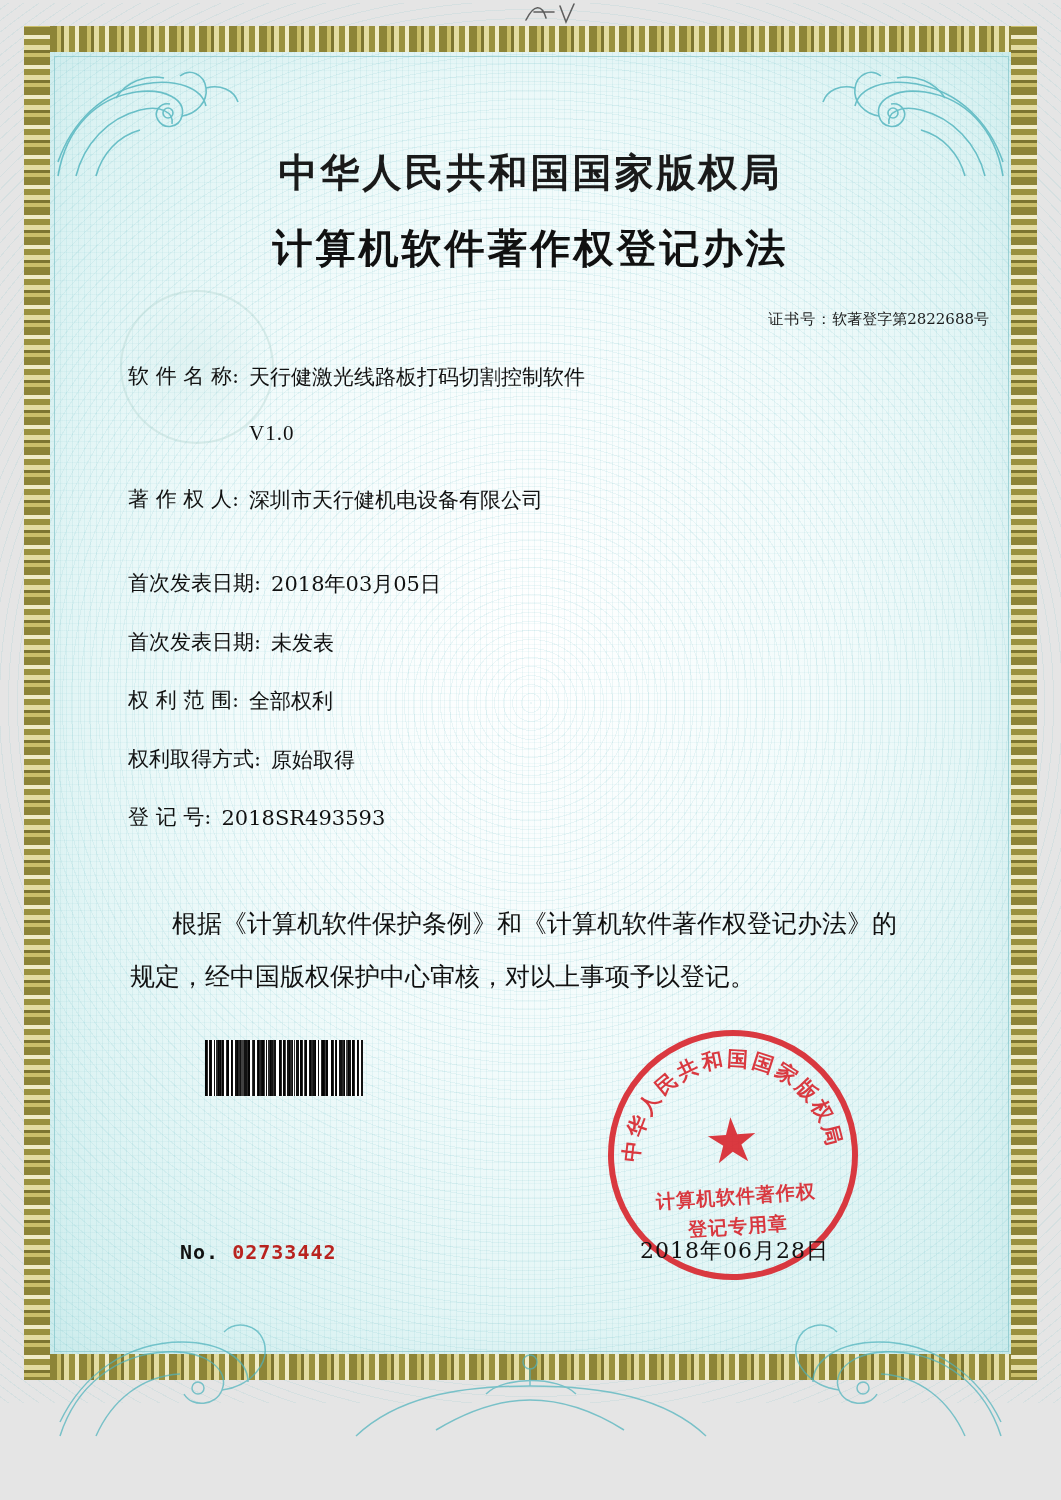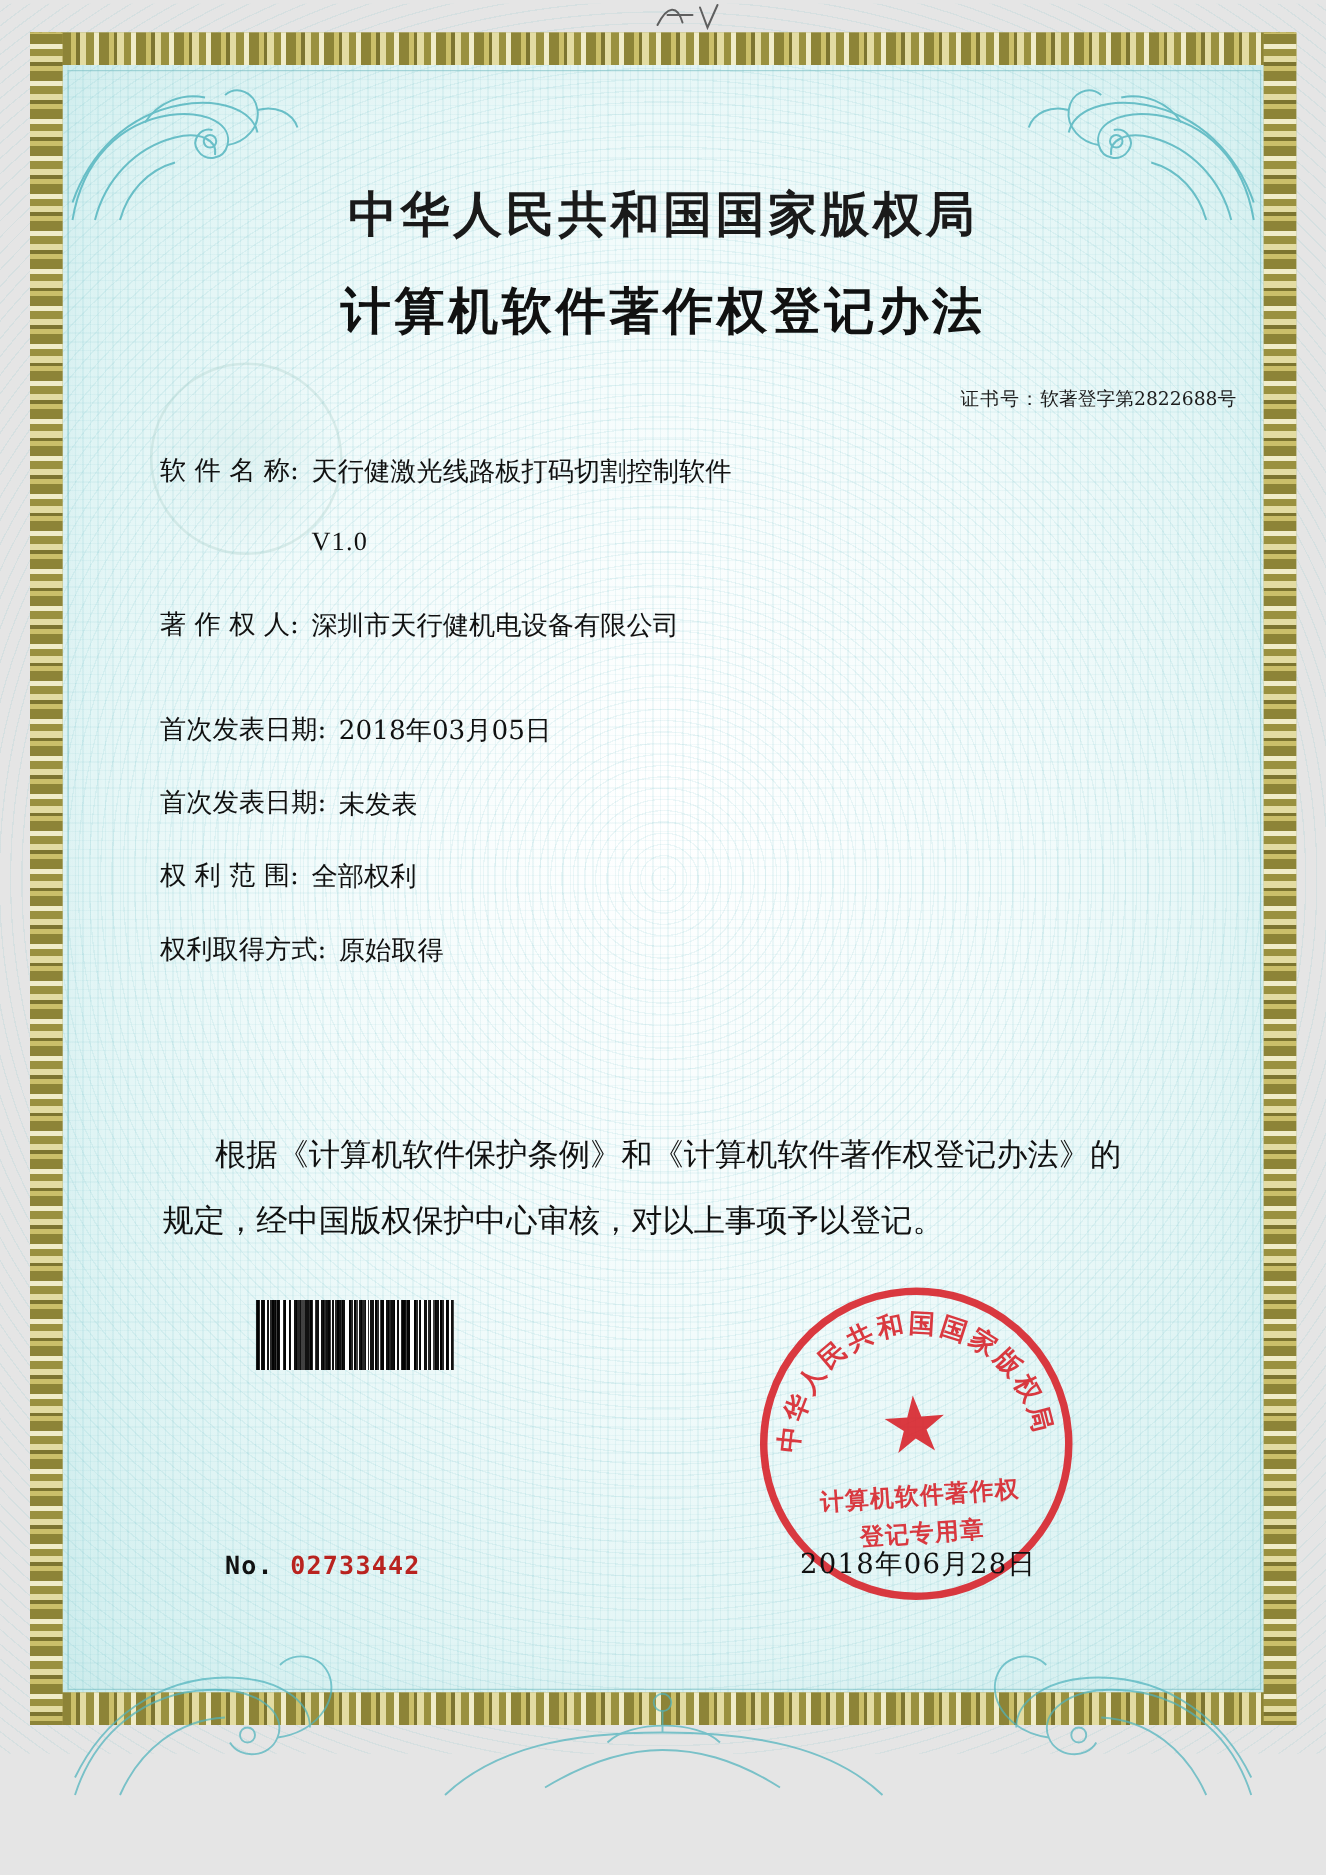--- a/index.html
+++ b/index.html
@@ -440,20 +440,24 @@
     <div class="row tight">
       <div class="label">权 利 范 围:</div>
       <div class="value">全部权利</div>
     </div>
 
     <div class="row tight">
       <div class="label">权利取得方式:</div>
       <div class="value">原始取得</div>
     </div>
 
+    <div class="row tight">
+      <div class="label">登    记    号:</div>
+      <div class="value">2018SR493593</div>
+    </div>
 
   </div>
 
   <div class="statement">
     <span class="p1">根据《计算机软件保护条例》和《计算机软件著作权登记办法》的</span>
     <span class="p2">规定，经中国版权保护中心审核，对以上事项予以登记。</span>
   </div>
 
   <div class="barcode"></div>
   <div class="barcode-2"></div>

